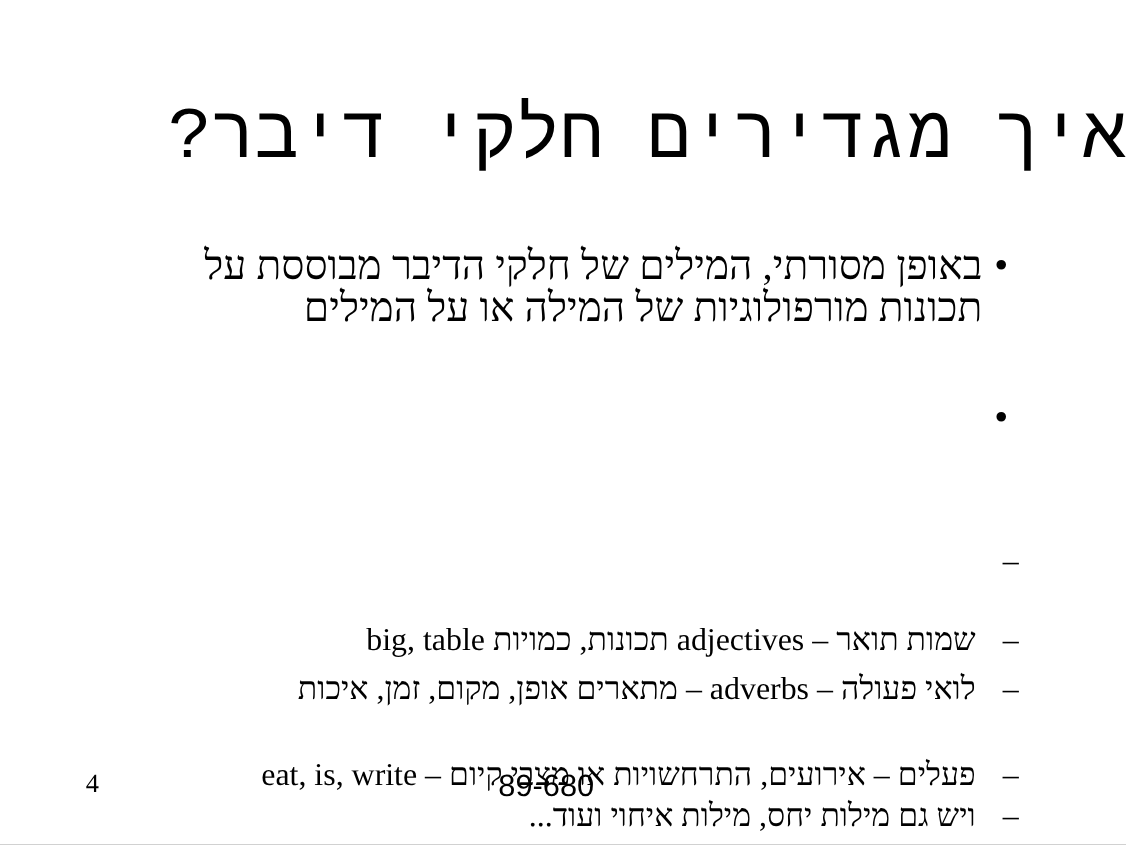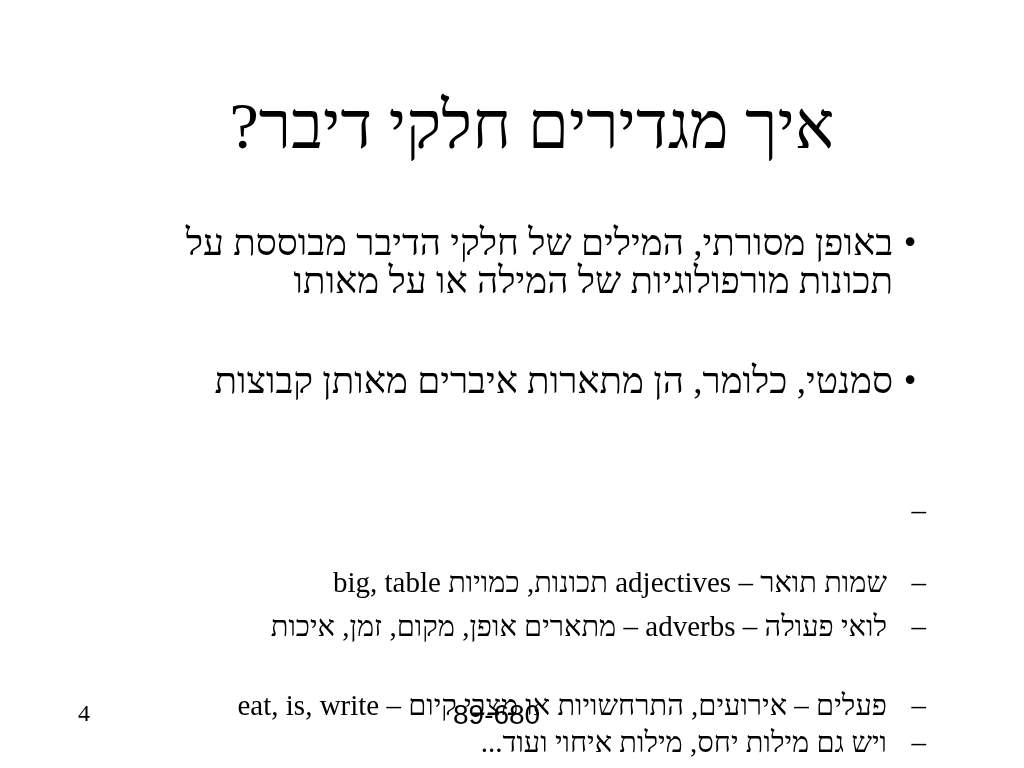--- a/index.html
+++ b/index.html
@@ -16,22 +16,21 @@
     overflow: hidden;
     color: #000000;
   }
   
   .slide-title {
     position: absolute;
     top: 88px;
     left: 40px;
     width: 984px;
     direction: rtl;
-    text-align: center;
-    font-family: Liberation Serif, serif;
+    font-family: Liberation Mono, monospace;
     font-size: 66px;
     line-height: 76px;
     white-space: nowrap;
   }
   
   .bullet {
     position: absolute;
     left: 100px;
     direction: rtl;
     text-align: right;
@@ -94,26 +93,25 @@
 </head>
 <body>
 
 <div class="slide">
 
   <div class="slide-title">איך מגדירים חלקי דיבר?</div>
 
   <div class="bullet lvl1 b0">
     <span class="marker">•</span>
     <div class="line">באופן מסורתי, המילים של חלקי הדיבר מבוססת על</div>
-    <div class="line">תכונות מורפולוגיות של המילה או על מאותו</div>
+    <div class="line">תכונות מורפולוגיות של המילה או על המילים</div>
   </div>
 
   <div class="bullet lvl1 b1">
     <span class="marker">•</span>
-    <div class="line">סמנטי, כלומר, הן מתארות איברים מאותן קבוצות</div>
   </div>
 
   <div class="bullet lvl2 b2">
     <span class="marker">–</span>
   </div>
 
   <div class="bullet lvl2 b3">
     <span class="marker">–</span>
     <div class="line">שמות תואר – adjectives תכונות, כמויות big, table</div>
   </div>

